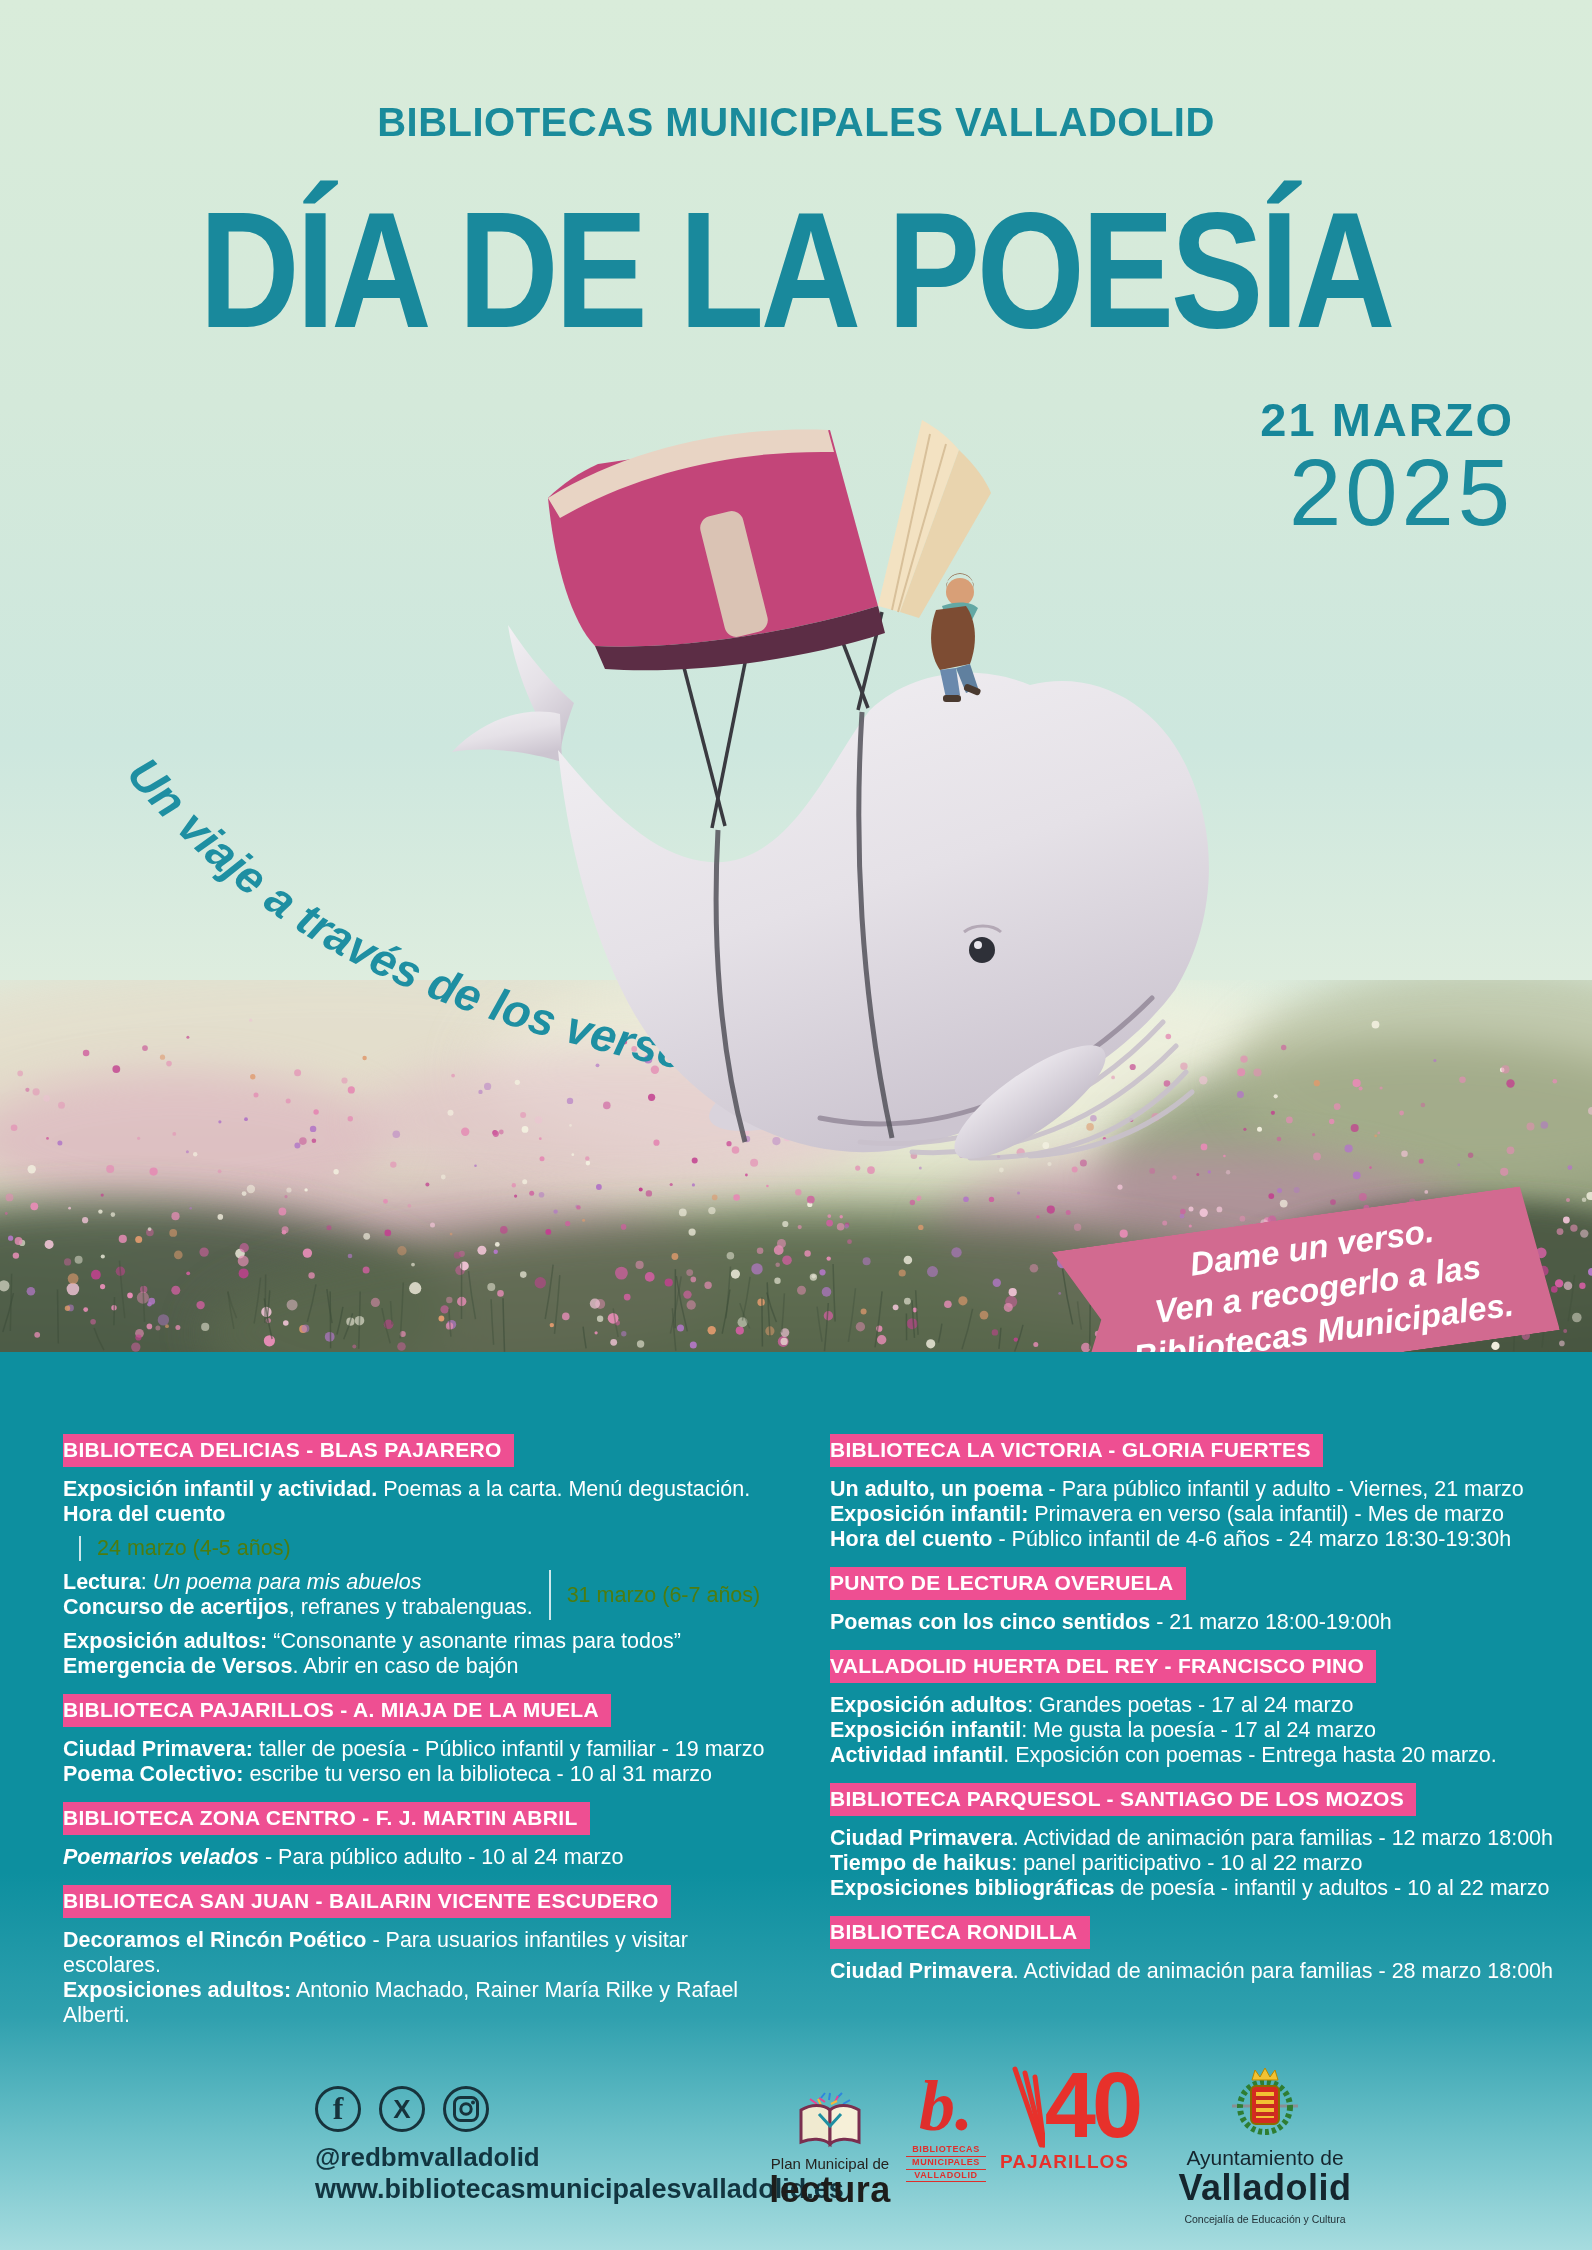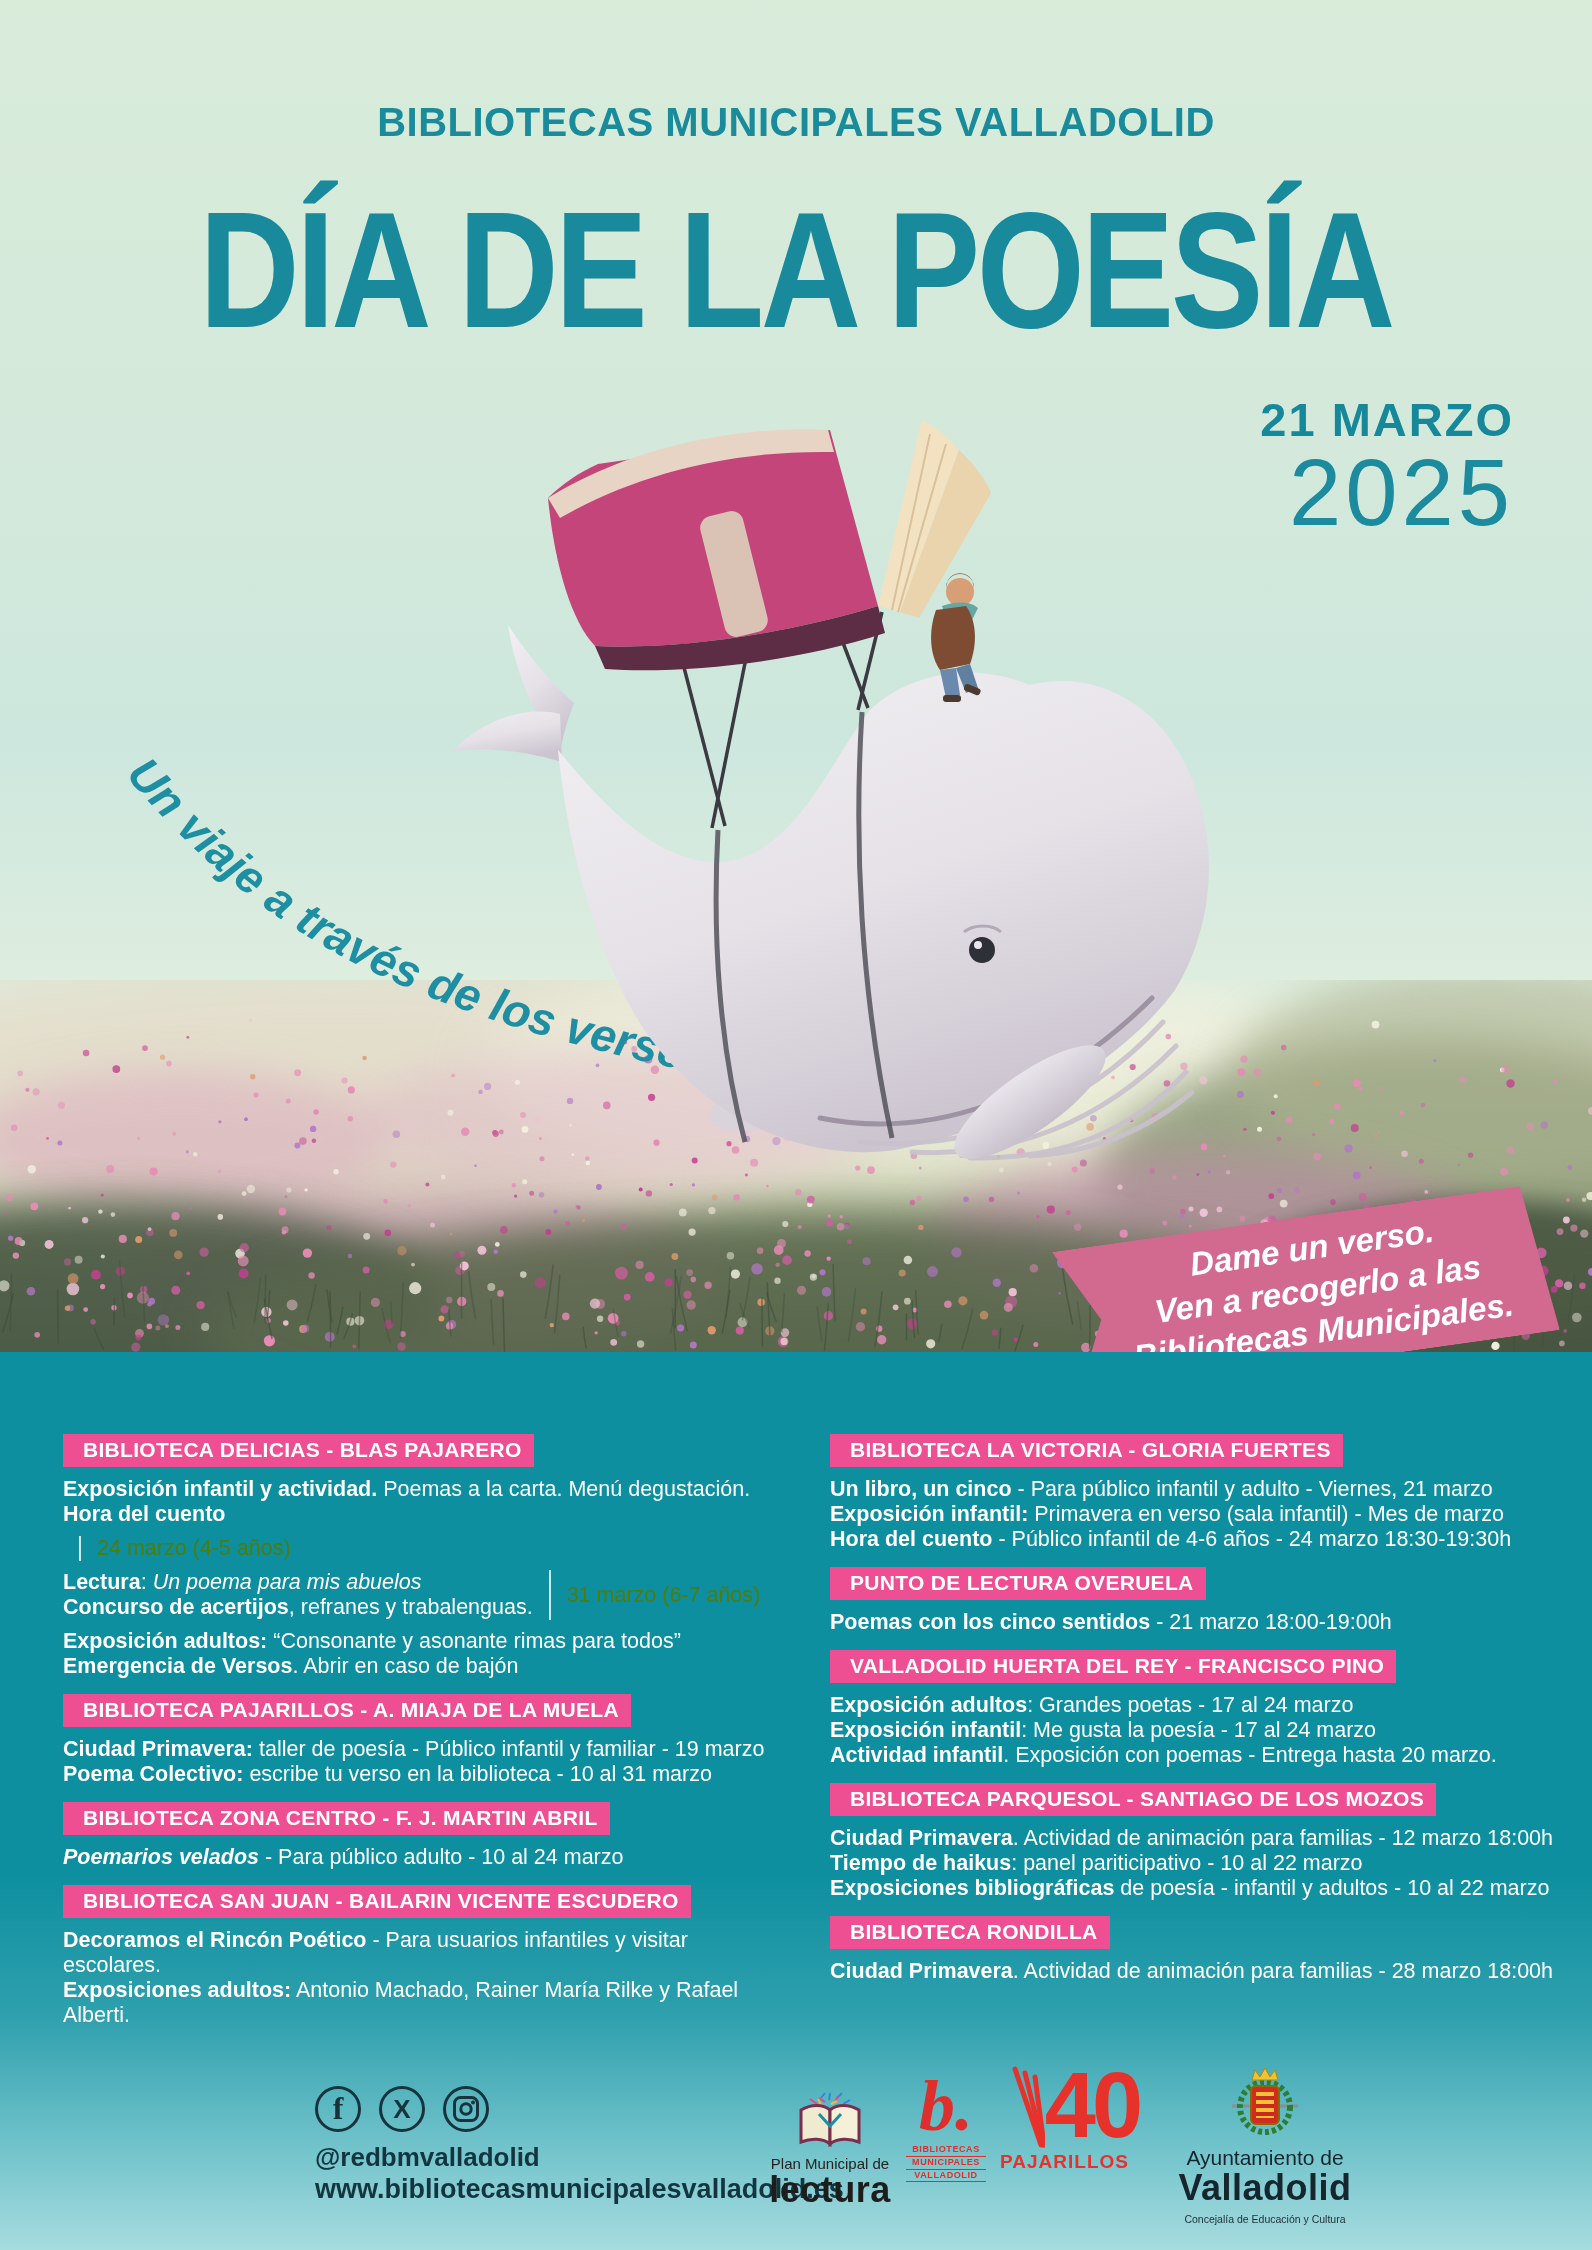--- a/index.html
+++ b/index.html
@@ -31,21 +31,21 @@
           padding-left:34px;padding-right:10px;box-sizing:border-box;}
   .ribbon .rline{text-align:center;color:#fff;font-size:33px;font-weight:700;font-style:italic;line-height:42px;}
   
   .band{position:absolute;left:0;top:1352px;width:1592px;height:898px;
         background:linear-gradient(180deg,#0d8f9f 0%,#0d8f9f 58%,#2fa0ae 74%,#6fc2ca 88%,#a7dcdf 100%);}
   .col{position:absolute;top:1434px;}
   .col[data-col="0"]{left:63px;width:712px;}
   .col[data-col="1"]{left:830px;width:730px;}
   .block{margin-bottom:15px;}
   .badge{display:inline-block;background:#ee4f92;color:#fff;font-size:21px;font-weight:700;
-         letter-spacing:.3px;padding:4px 12px 5px 20px;margin-bottom:10px;}
+         letter-spacing:.3px;padding:4px 12px 5px 0;margin-bottom:10px;}
   .para{margin-bottom:9px;}
   .para.with-date{display:flex;align-items:stretch;}
   .lines{flex:0 0 auto;}
   .line{font-size:21.5px;line-height:25px;color:#fff;}
   .seg-b{font-weight:700;}
   .seg-i{font-style:italic;}
   .date{border-left:2px solid rgba(255,255,255,.8);margin-left:16px;padding-left:16px;
         display:flex;align-items:center;font-size:21.5px;color:#4d7c0f;}
   
   .social-row{position:absolute;left:315px;top:2086px;display:flex;gap:18px;}
@@ -885,21 +885,21 @@
       <div class="block"><div class="badge">BIBLIOTECA SAN JUAN - BAILARIN VICENTE ESCUDERO</div><div class="para">
           <div class="lines">
             <div class="line"><span class="seg-b ">Decoramos el Rincón Poético</span><span class=""> - Para usuarios infantiles y visitar escolares.</span></div>
             <div class="line"><span class="seg-b ">Exposiciones adultos:</span><span class=""> Antonio Machado, Rainer María Rilke y Rafael Alberti.</span></div>
           </div>
         </div></div>
     </div>
   <div class="col" data-col="1">
       <div class="block"><div class="badge">BIBLIOTECA LA VICTORIA - GLORIA FUERTES</div><div class="para">
           <div class="lines">
-            <div class="line"><span class="seg-b ">Un libro, un cinco</span><span class=""> - Para público infantil y adulto - Viernes, 21 marzo</span></div>
+            <div class="line"><span class="seg-b ">Un adulto, un poema</span><span class=""> - Para público infantil y adulto - Viernes, 21 marzo</span></div>
             <div class="line"><span class="seg-b ">Exposición infantil:</span><span class=""> Primavera en verso (sala infantil) - Mes de marzo</span></div>
             <div class="line"><span class="seg-b ">Hora del cuento</span><span class=""> - Público infantil de 4-6 años - 24 marzo 18:30-19:30h</span></div>
           </div>
         </div></div>
       <div class="block"><div class="badge">PUNTO DE LECTURA OVERUELA</div><div class="para">
           <div class="lines">
             <div class="line"><span class="seg-b ">Poemas con los cinco sentidos</span><span class=""> - 21 marzo 18:00-19:00h</span></div>
           </div>
         </div></div>
       <div class="block"><div class="badge">VALLADOLID HUERTA DEL REY - FRANCISCO PINO</div><div class="para">

